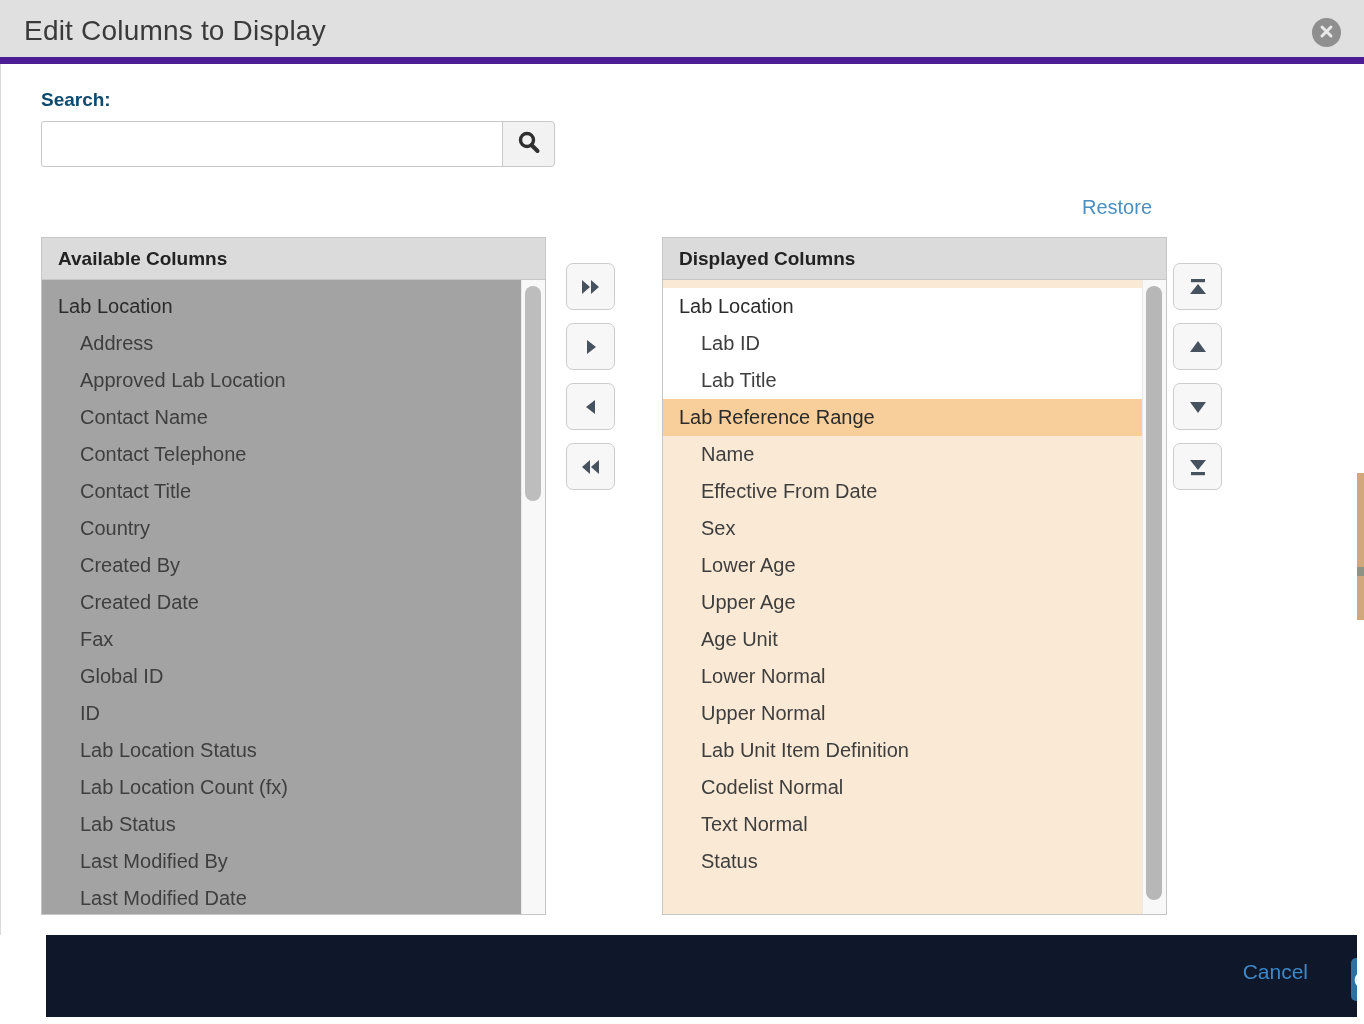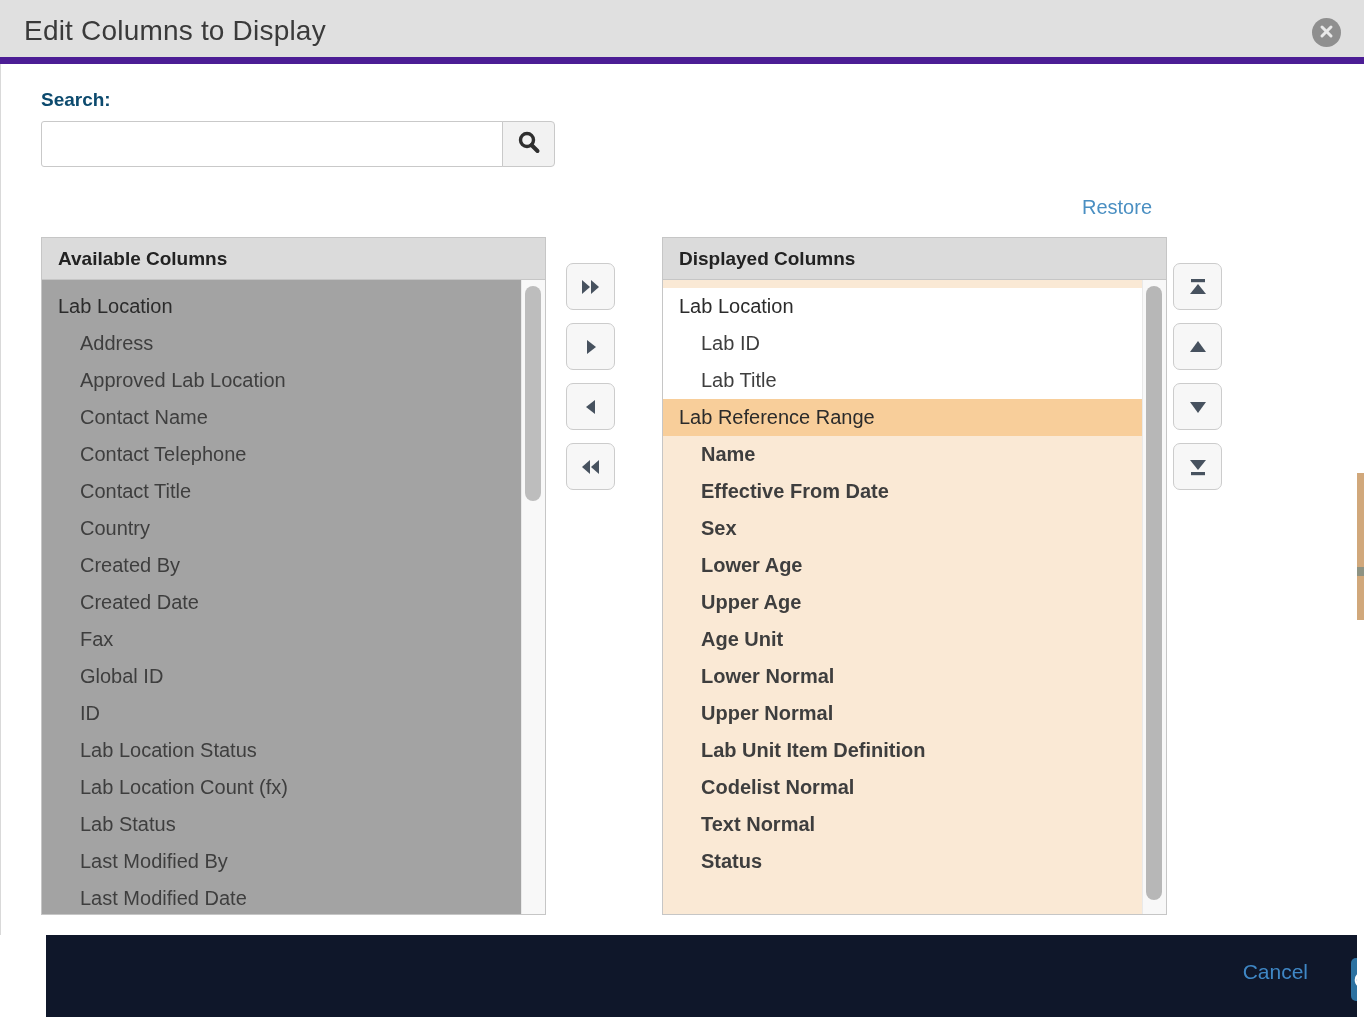--- a/index.html
+++ b/index.html
@@ -68,21 +68,21 @@
     line-height: 42px; padding-left: 16px;
   }
   .panel-body { position: relative; height: 634px; overflow: hidden; }
   .list { position: absolute; left: 0; top: 0; right: 24px; bottom: 0; padding-top: 8px; overflow: hidden; }
   .row {
     height: 37px; line-height: 37px; font-size: 20px; color: #3e3e3e;
     padding-left: 38px; white-space: nowrap; cursor: pointer;
   }
   .row.group { font-weight: normal; color: #2b2b2b; padding-left: 16px; }
   .row.selected { background: #f8ce9a; }
-  .row.member { background: #fae9d5; font-weight: bold; }
+  .row.member { background: #fae9d5; }
   .list.tinted { background: #fae9d5; }
   .list.tinted .row { background: transparent; }
   .list.tinted .row.plain { background: #ffffff; }
   .list.tinted .row.selected { background: #f8ce9a; }
 
   .scroll-track {
     position: absolute; right: 0; top: 0; bottom: 0; width: 24px;
     background: #f8f8f8; border-left: 1px solid #e9e9e9;
   }
   .scroll-thumb {

